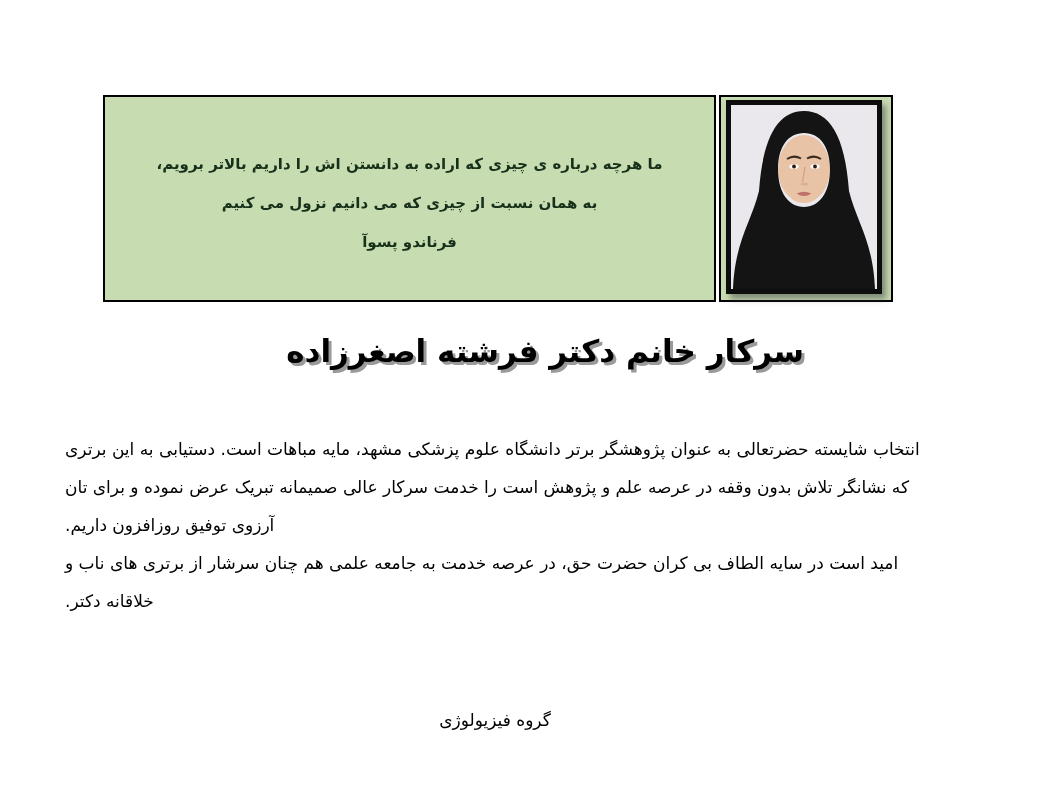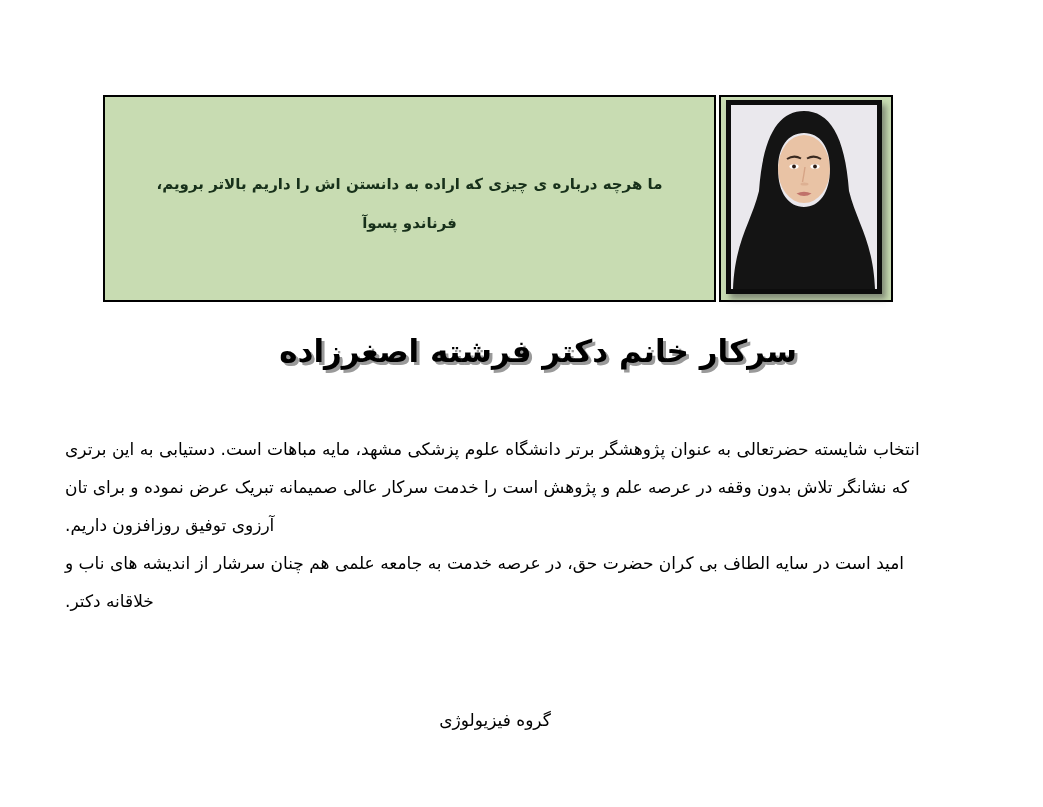--- a/index.html
+++ b/index.html
@@ -31,21 +31,21 @@
   .photo-frame{
     position:absolute;left:5px;top:3px;
     width:146px;height:184px;
     border:5px solid #0d0d0d;background:#eae8ed;
     box-shadow:4px 5px 6px rgba(70,70,70,.55);
   }
   .photo-frame svg{display:block;width:100%;height:100%;}
 
   
   .title{
-    position:absolute;top:333px;right:246px;
+    position:absolute;top:333px;right:239px;
     font-size:31px;font-weight:bold;color:#000;
     white-space:nowrap;
     text-shadow:3px 3px 0 #9a9a9a;
     letter-spacing:0.5px;
   }
 
   
   .body-text{
     position:absolute;left:65px;top:430px;width:912px;
     text-align:left;color:#000;
@@ -60,20 +60,21 @@
     text-align:center;font-size:17px;color:#000;margin-top:45px;
   }
 </style>
 </head>
 <body>
 
 <div class="page">
 
   <div class="banner-left">
     <div class="quote-line">ما هرچه درباره ی چیزی که اراده به دانستن اش را داریم بالاتر برویم،</div>
+    <div class="quote-line">به همان نسبت از چیزی که می دانیم نزول می کنیم</div>
     <div class="quote-line">فرناندو پسوآ</div>
   </div>
 
   <div class="banner-right">
     <div class="photo-frame">
       <svg viewBox="0 0 146 184" preserveAspectRatio="none">
         <rect x="0" y="0" width="146" height="184" fill="#eae8ed"></rect>
 
         <ellipse cx="73" cy="64" rx="26" ry="34" fill="#e9c3a5"></ellipse>
 
@@ -95,19 +96,19 @@
       </svg>
     </div>
   </div>
 
   <div class="title">سرکار خانم دکتر فرشته اصغرزاده</div>
 
   <div class="body-text">
     <div class="body-line">انتخاب شایسته حضرتعالی به عنوان پژوهشگر برتر دانشگاه علوم پزشکی مشهد، مایه مباهات است. دستیابی به این برتری</div>
     <div class="body-line">که نشانگر تلاش بدون وقفه در عرصه علم و پژوهش است را خدمت سرکار عالی صمیمانه تبریک عرض نموده و برای تان</div>
     <div class="body-line">آرزوی توفیق روزافزون داریم.</div>
-    <div class="body-line">امید است در سایه الطاف بی کران حضرت حق، در عرصه خدمت به جامعه علمی هم چنان سرشار از اندیشه های ناب و</div>
+    <div class="body-line">امید است در سایه الطاف بی کران حضرت حق، در عرصه خدمت به جامعه علمی هم چنان سرشار از برتری های ناب و</div>
     <div class="body-line">خلاقانه دکتر.</div>
   </div>
 
   <div class="signature">گروه فیزیولوژی</div>
 
 </div>
 
 </body></html>

